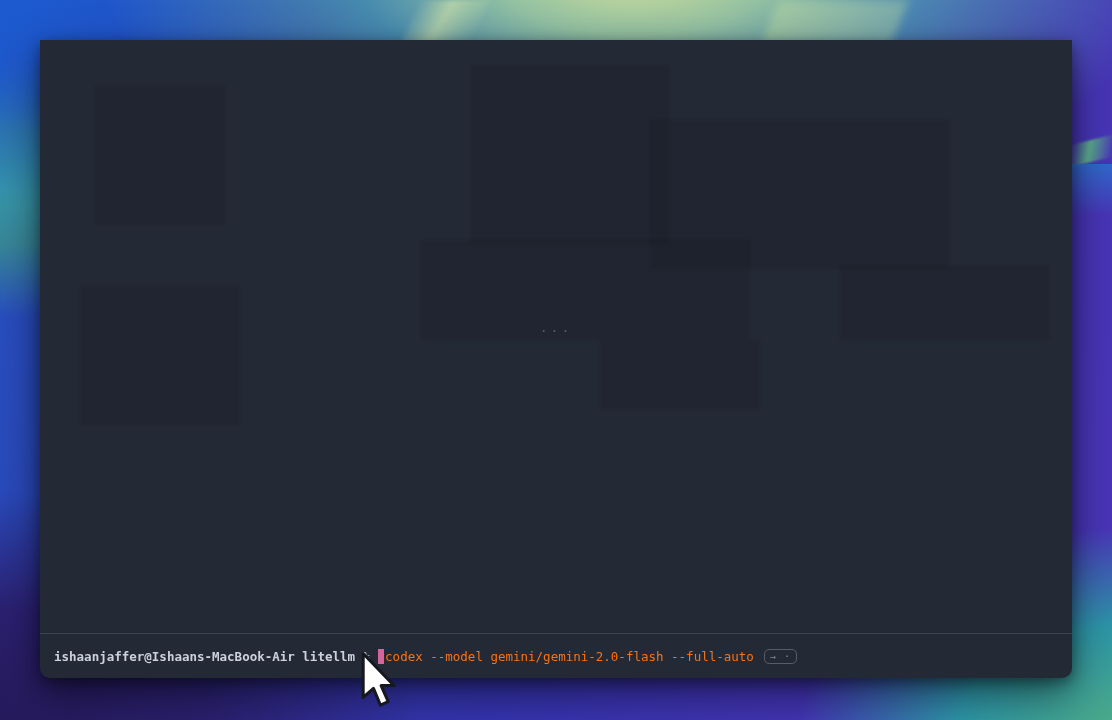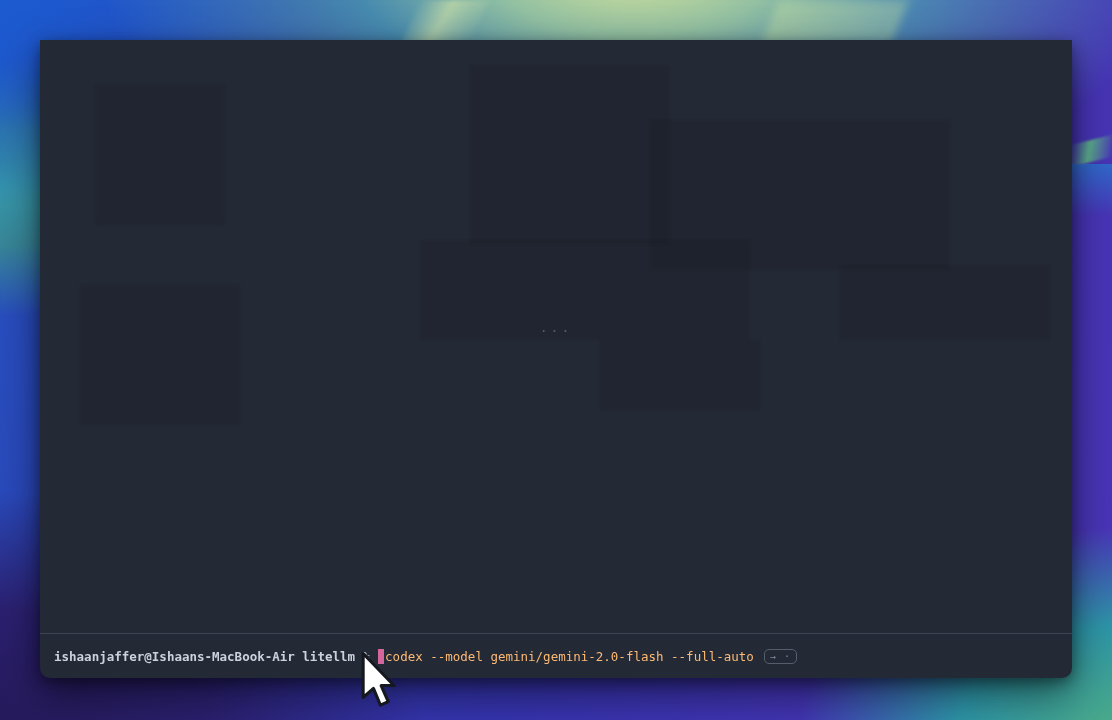--- a/index.html
+++ b/index.html
@@ -82,21 +82,21 @@
     padding: 0 14px;
     font-size: 12.5px;
     white-space: pre;
   }
   .prompt-text { color: #ccd2dc; font-weight: bold; }
   .cursor-block {
     display: inline-block; width: 6px; height: 15px;
     background: #d3669c; margin-left: 8px; margin-right: 1px;
     vertical-align: middle; flex: none;
   }
-  .suggestion { color: #fdba74; }
+  .suggestion { color: #f97316; }
   .hint-badge {
     margin-left: 10px;
     border: 1px solid #565e6c; border-radius: 5px;
     color: #828b9a; font-size: 10px; line-height: 13px;
     padding: 0 5px; height: 15px;
     display: inline-flex; align-items: center;
     letter-spacing: 1px; flex: none;
   }
 
   

